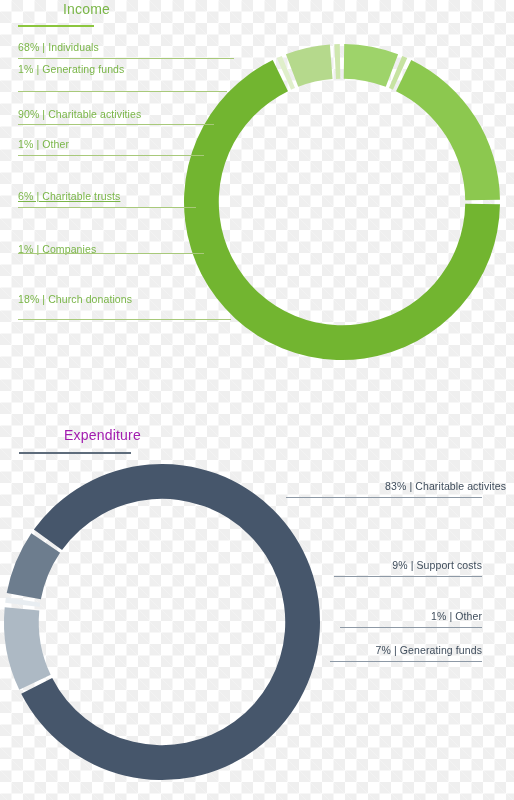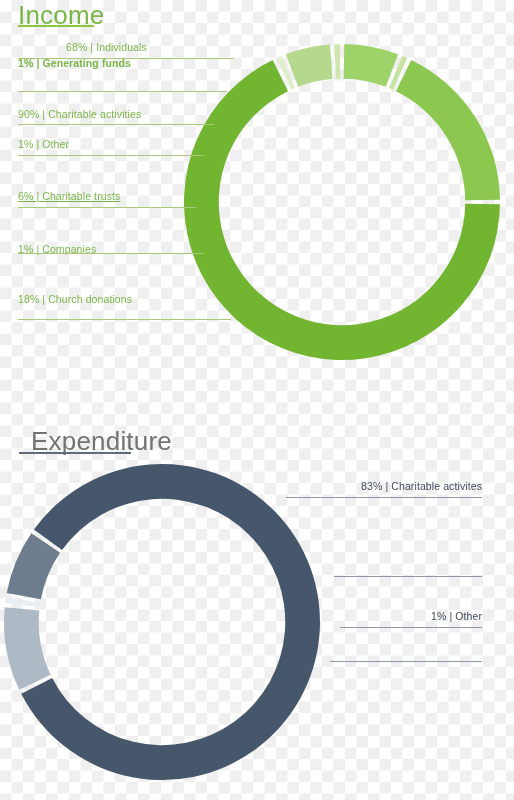--- a/index.html
+++ b/index.html
@@ -20,47 +20,48 @@
     overflow: hidden;
   }
   .stage {
     position: absolute;
     inset: 0;
     width: 514px;
     height: 800px;
   }
   .section-title {
     position: absolute;
-    font-size: 26px;
+    font-size: 14px;
     font-weight: 400;
     letter-spacing: 0.2px;
     white-space: nowrap;
     line-height: 1;
+    margin-left: 45px;
   }
   .title-underline {
     position: absolute;
     height: 1.6px;
   }
   
   #income-title {
     left: 18px;
     top: 2px;
     color: #7ab648;
   }
   #income-title-rule {
     left: 18px;
     top: 25px;
     width: 76px;
     background: #8cc63e;
   }
   
   #expenditure-title {
-    left: 31px;
+    left: 19px;
     top: 428px;
-    color: #737373;
+    color: #a21caf;
   }
   #expenditure-title-rule {
     left: 19px;
     top: 452px;
     width: 112px;
     background: #5e6c7b;
   }
   
   .label {
     position: absolute;
@@ -99,24 +100,24 @@
         <path d="M 317.98459879347007 162.20602449358495 A 158 158 0 1 1 90.73735880732572 17.990540684731656 L 105.97513986971406 49.23262173409067 A 123.24000000000001 123.24000000000001 0 1 0 283.22798705890665 161.72069910499627 Z" fill="#72b530"></path>
         <path d="M 94.72950008772236 16.111981592624034 A 158 158 0 0 1 99.79088053665672 13.921726689254513 L 113.03688681859224 46.058946817618505 A 123.24000000000001 123.24000000000001 0 0 0 109.08901006842343 47.76734564224674 Z" fill="#e0efcb"></path>
         <path d="M 103.89309993951451 12.297543129429641 A 158 158 0 0 1 147.87839355596267 2.4656651481465985 L 150.5451469736509 37.12321881555434 A 123.24000000000001 123.24000000000001 0 0 0 116.23661795282132 44.79208364095511 Z" fill="#b5d98c"></path>
         <path d="M 152.28173637229327 2.188630300053404 A 158 158 0 0 1 157.79397550641517 2.01540120652993 L 158.27930089500381 36.77201294109334 A 123.24000000000001 123.24000000000001 0 0 0 153.97975437038875 36.90713163404165 Z" fill="#cfe7ae"></path>
         <path d="M 162.20602449358506 2.01540120652993 A 158 158 0 0 1 216.10690006048583 12.297543129429783 L 203.76338204717894 44.79208364095523 A 123.24000000000001 123.24000000000001 0 0 0 161.72069910499636 36.77201294109334 Z" fill="#9ed36a"></path>
         <path d="M 220.20911946334348 13.921726689254598 A 158 158 0 0 1 225.27049991227784 16.111981592624147 L 210.91098993157672 47.76734564224682 A 123.24000000000001 123.24000000000001 0 0 0 206.96311318140792 46.058946817618576 Z" fill="#c7e3a2"></path>
         <path d="M 229.2626411926745 17.99054068473174 A 158 158 0 0 1 317.98459879347007 157.79397550641528 L 283.22798705890665 158.27930089500393 A 123.24000000000001 123.24000000000001 0 0 0 214.0248601302861 49.23262173409074 Z" fill="#8cc84f"></path>
       </svg>
   </div>
 
-  <div class="label green" style="left:18px; top:42px;margin-left:48px;">68% | Individuals</div>
+  <div class="label green" style="left:18px; top:42px;">68% | Individuals</div>
   <div class="leader green" style="left:18px; top:58px; width:216px;"></div>
 
-  <div class="label green" style="left:18px; top:58px;font-weight:bold;">1% | Generating funds</div>
+  <div class="label green" style="left:18px; top:64px;">1% | Generating funds</div>
   <div class="leader green" style="left:18px; top:91px; width:209px;"></div>
 
   <div class="label green" style="left:18px; top:109px;">90% | Charitable activities</div>
   <div class="leader green" style="left:18px; top:124px; width:196px;"></div>
 
   <div class="label green" style="left:18px; top:139px;">1% | Other</div>
   <div class="leader green" style="left:18px; top:155px; width:186px;"></div>
 
   <div class="label green" style="left:18px; top:191px;text-decoration:underline;">6% | Charitable trusts</div>
   <div class="leader green" style="left:18px; top:207px; width:178px;"></div>
@@ -132,23 +133,25 @@
 
   <div class="donut" id="expenditure-donut" style="left:2px; top:462px;">
     <svg width="320" height="320" viewBox="0 0 320 320" id="expenditure-svg">
         <path d="M 31.851916599686433 67.57668735201992 A 158 158 0 1 1 19.22096917823788 231.7304989588484 L 50.19235595902555 215.94978918790176 A 123.24000000000001 123.24000000000001 0 1 0 60.044494947755396 87.90981613457552 Z" fill="#46566b"></path>
         <path d="M 17.273023727598456 227.77175107769705 A 158 158 0 0 1 2.7012095927133544 145.13088649567484 L 37.3069434823164 148.4020914666264 A 123.24000000000001 123.24000000000001 0 0 0 48.6729585075268 212.86196584060372 Z" fill="#adb9c4"></path>
         <path d="M 3.1777080406711207 140.74464374198666 A 158 158 0 0 1 3.945242185968226 135.28335452364354 L 38.277288905055215 140.72101652844196 A 123.24000000000001 123.24000000000001 0 0 0 37.678612271723466 144.9808221187496 Z" fill="#e8edf1"></path>
         <path d="M 4.696214834370437 130.93568660319016 A 158 158 0 0 1 29.32126926461919 71.19082629936342 L 58.07059002640297 90.72884451350346 A 123.24000000000001 123.24000000000001 0 0 0 38.86304757080893 137.32983555048833 Z" fill="#6d7d8e"></path>
       </svg>
   </div>
 
-  <div class="label slate right-al" style="left:254px; top:481px; width:228px;">83% | Charitable activites</div>
+  <div class="label slate right-al" style="left:254px; top:481px; width:252px;">83% | Charitable activites</div>
   <div class="leader slate" style="left:286px; top:497px; width:196px;"></div>
 
+  <div class="label slate right-al" style="left:254px; top:560px; width:228px;">9% | Support costs</div>
   <div class="leader slate" style="left:334px; top:576px; width:148px;"></div>
 
   <div class="label slate right-al" style="left:254px; top:611px; width:228px;">1% | Other</div>
   <div class="leader slate" style="left:340px; top:627px; width:142px;"></div>
 
+  <div class="label slate right-al" style="left:254px; top:645px; width:228px;">7% | Generating funds</div>
   <div class="leader slate" style="left:330px; top:661px; width:152px;"></div>
 
 </div>
 
 </body></html>

